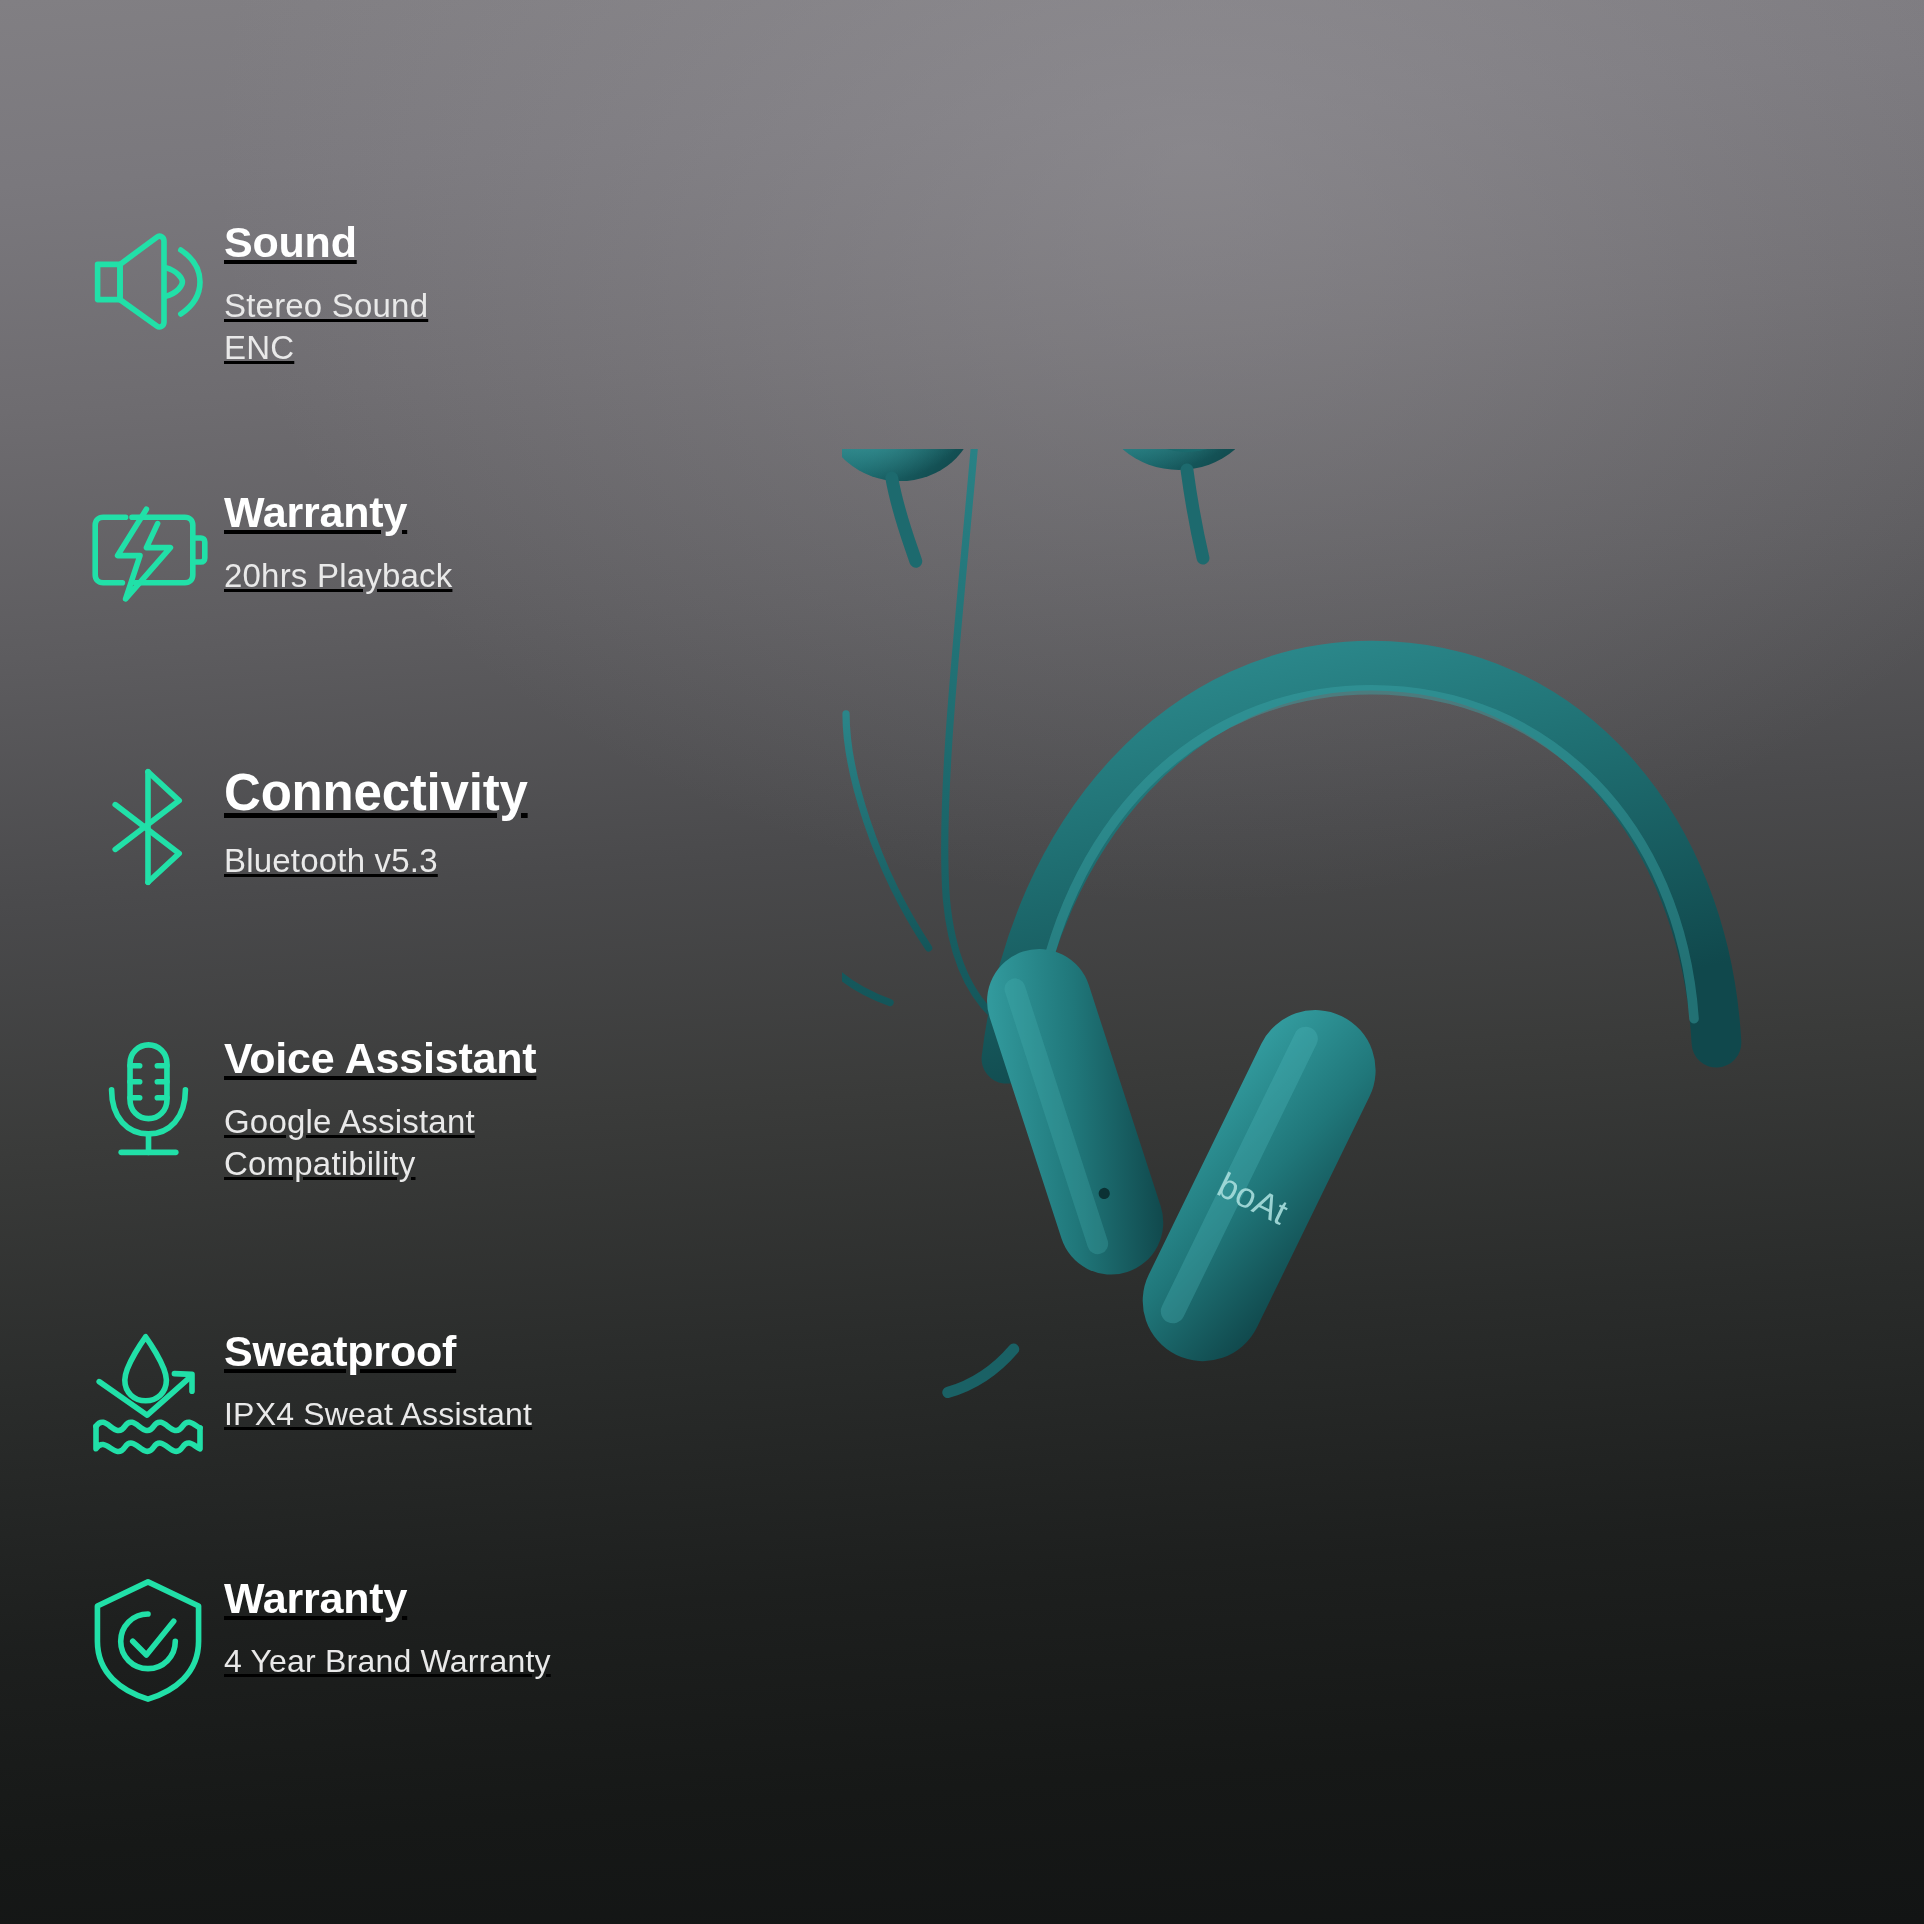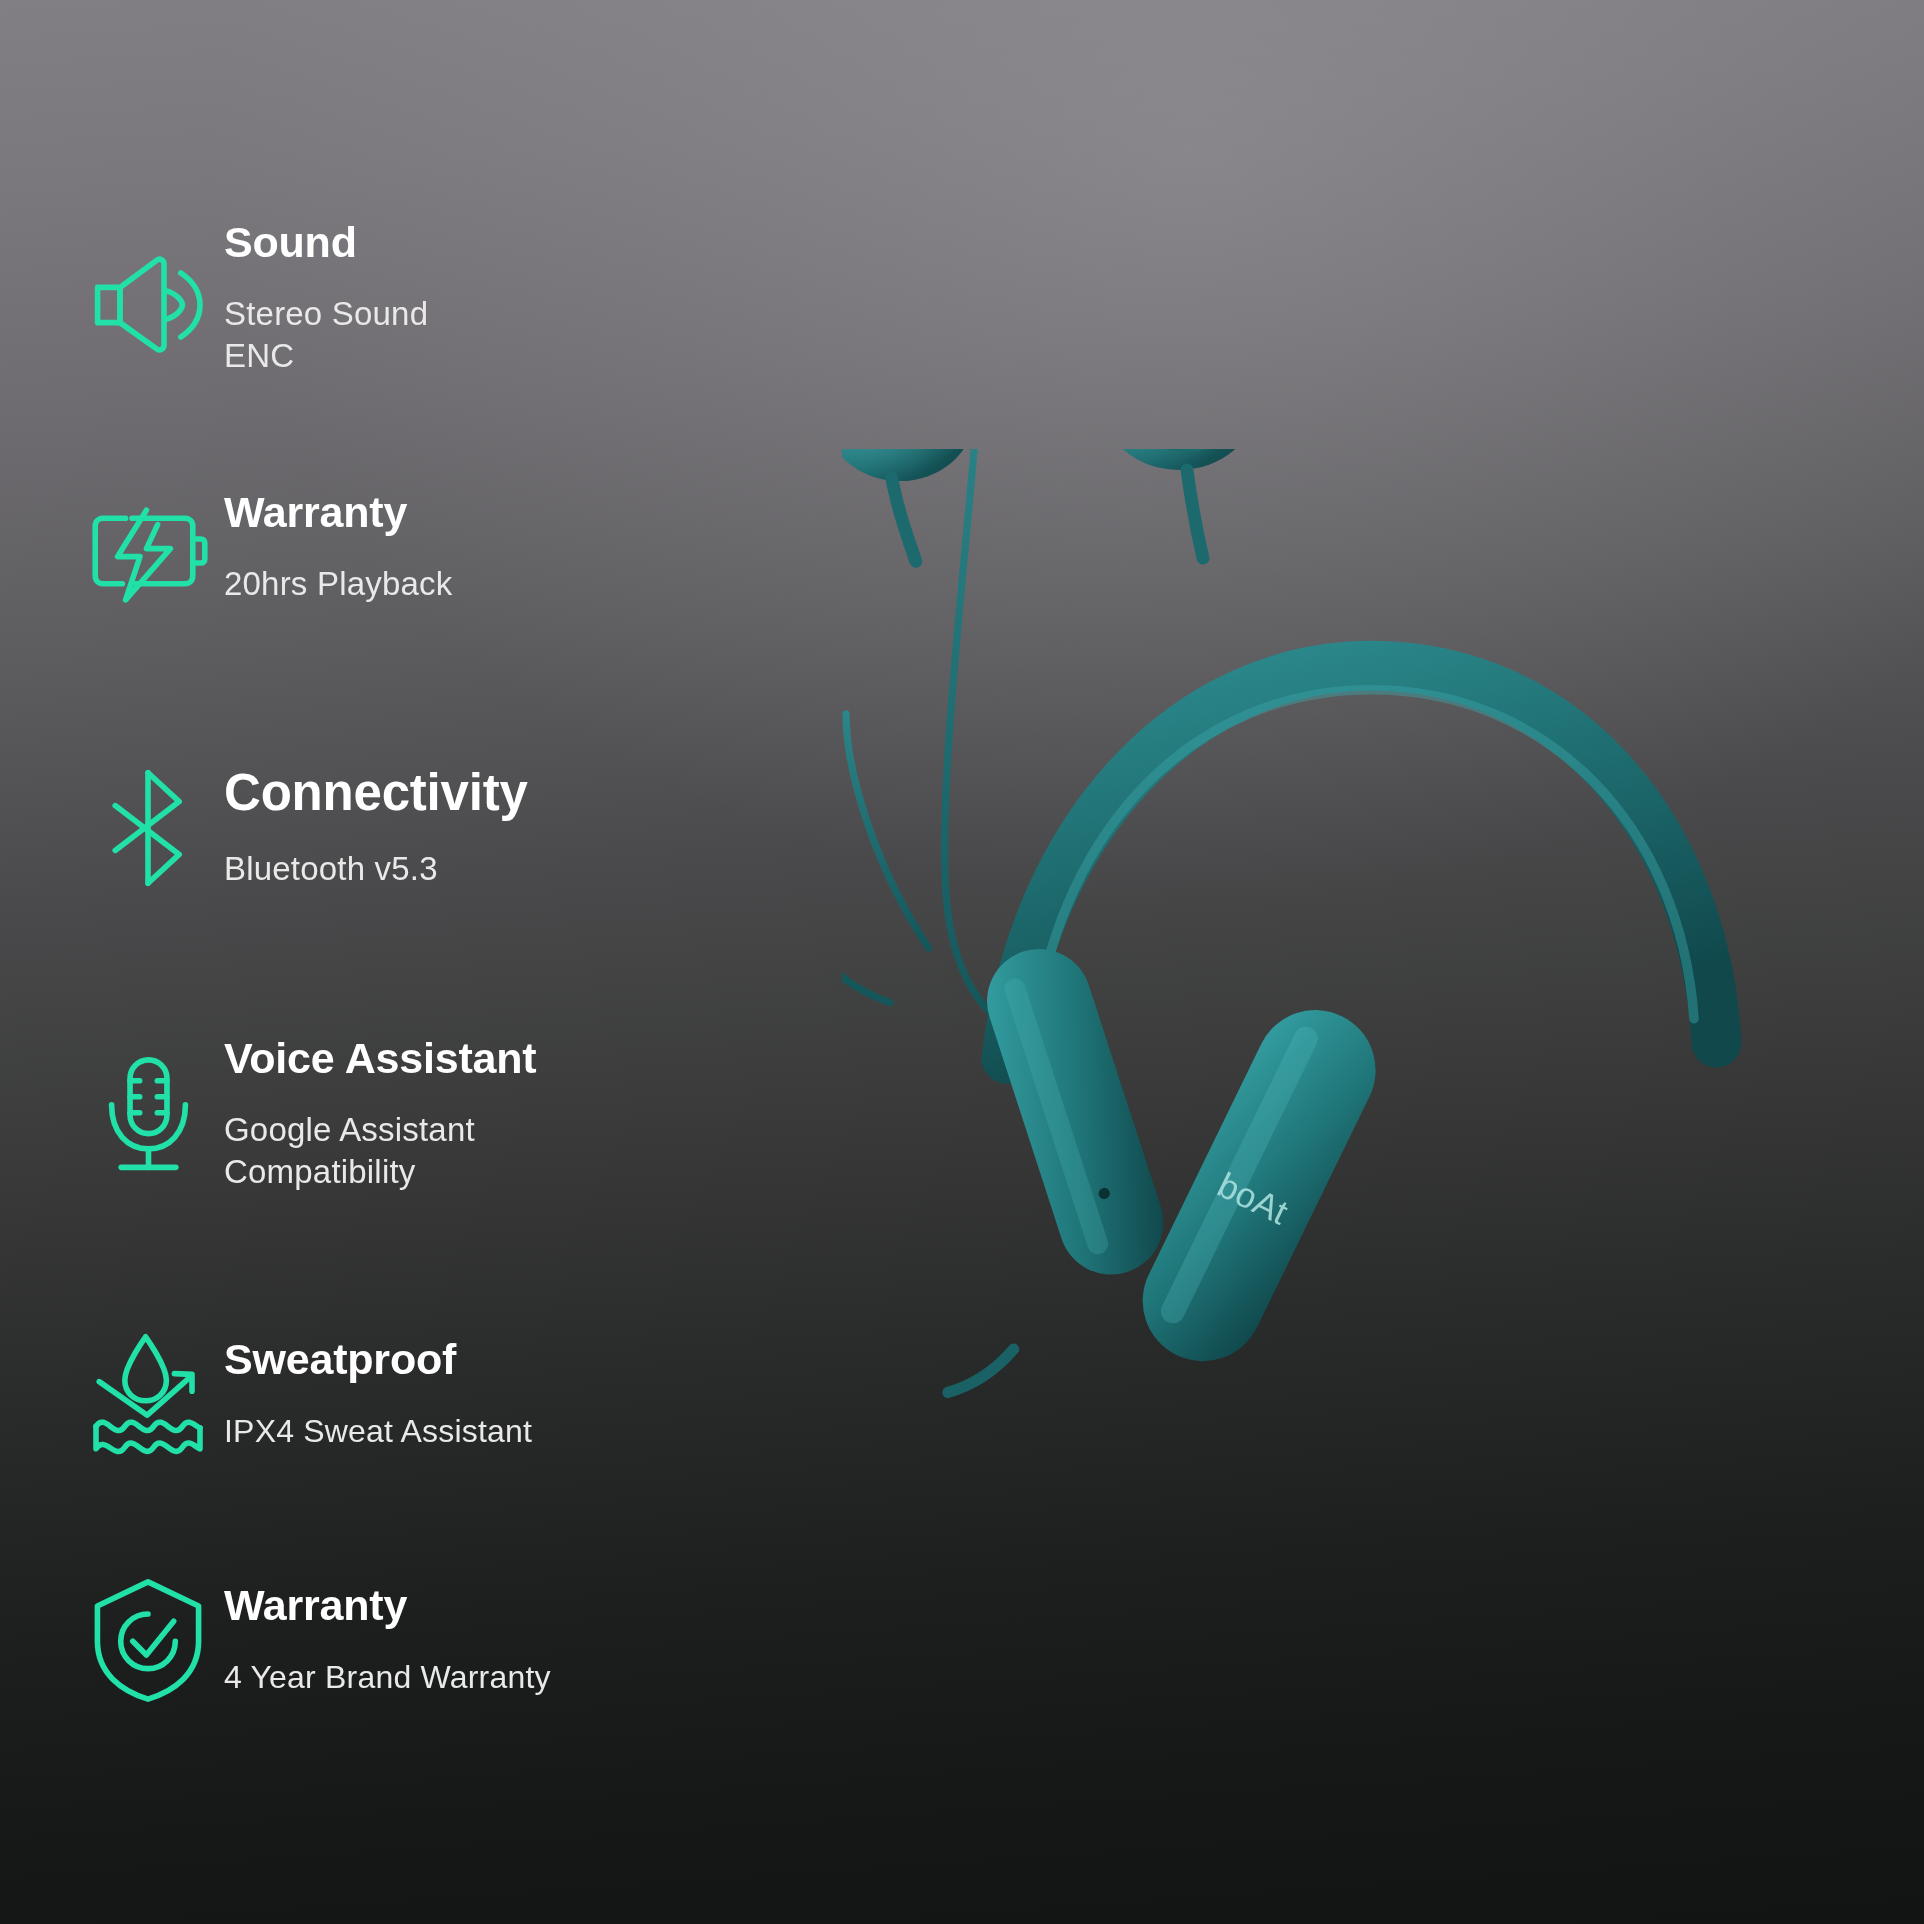--- a/index.html
+++ b/index.html
@@ -22,21 +22,22 @@
   .features {
     position: absolute;
     left: 0;
     top: 0;
     width: 850px;
     height: 1925px;
   }
   .feature {
     position: absolute;
     display: flex;
-    align-items: center;
+    align-items: flex-start;
+    text-decoration: underline;
   }
   .f-icon {
     width: 152px;
     flex: 0 0 152px;
     display: flex;
     justify-content: center;
     align-items: flex-start;
   }
   .f-icon svg { display: block; }
   .f-text {
@@ -48,21 +49,21 @@
     font-weight: bold;
     line-height: 1.06;
     letter-spacing: -0.2px;
     white-space: nowrap;
   }
   .f-sub {
     color: #e9e9e9;
     font-size: 33px;
     font-weight: 300;
     line-height: 1.26;
-    margin-top: 28px;
+    margin-top: 20px;
     white-space: pre-line;
     letter-spacing: 0.2px;
   }
 
   
   #row-sound        { left: 72px; top: 218px; }
   #row-battery      { left: 72px; top: 488px; }
   #row-connectivity { left: 72px; top: 764px; }
   #row-voice        { left: 72px; top: 1034px; }
   #row-sweatproof   { left: 72px; top: 1327px; }

